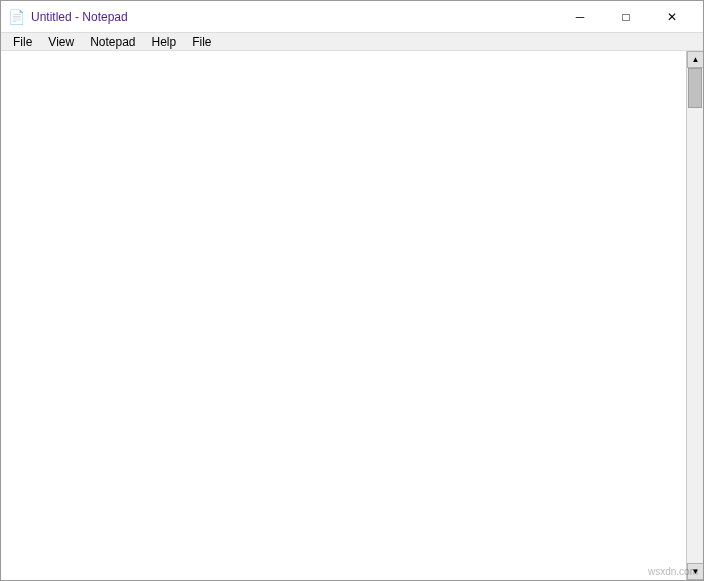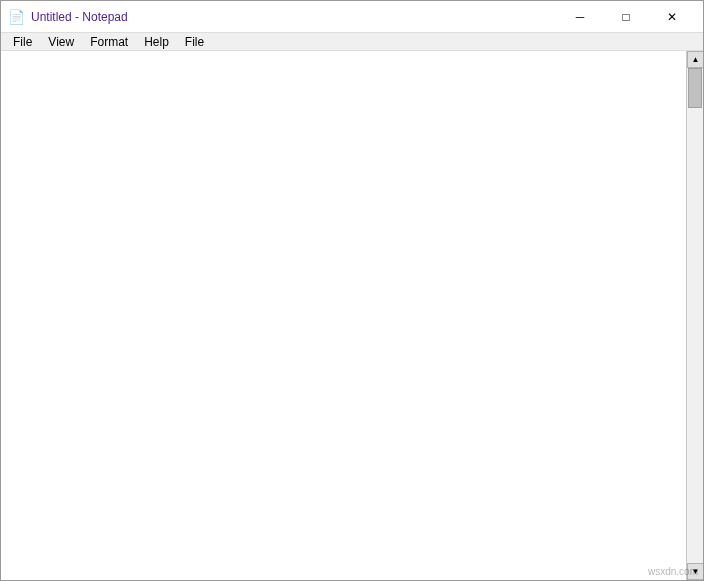--- a/index.html
+++ b/index.html
@@ -162,21 +162,21 @@
     <div class="title-bar-controls">
       <button class="title-btn">─</button>
       <button class="title-btn">□</button>
       <button class="title-btn close">✕</button>
     </div>
   </div>
 
   <div class="menu-bar">
     <div class="menu-item">File</div>
     <div class="menu-item">View</div>
-    <div class="menu-item">Format</div>
+    <div class="menu-item">Notepad</div>
     <div class="menu-item">Help</div>
     <div class="menu-item">File</div>
   </div>
 
   <div class="content-area">
     <textarea class="text-content" spellcheck="false" style=""></textarea>
     <div class="scrollbar-v">
       <div class="scroll-btn">▲</div>
       <div class="scroll-track">
         <div class="scroll-thumb"></div>

